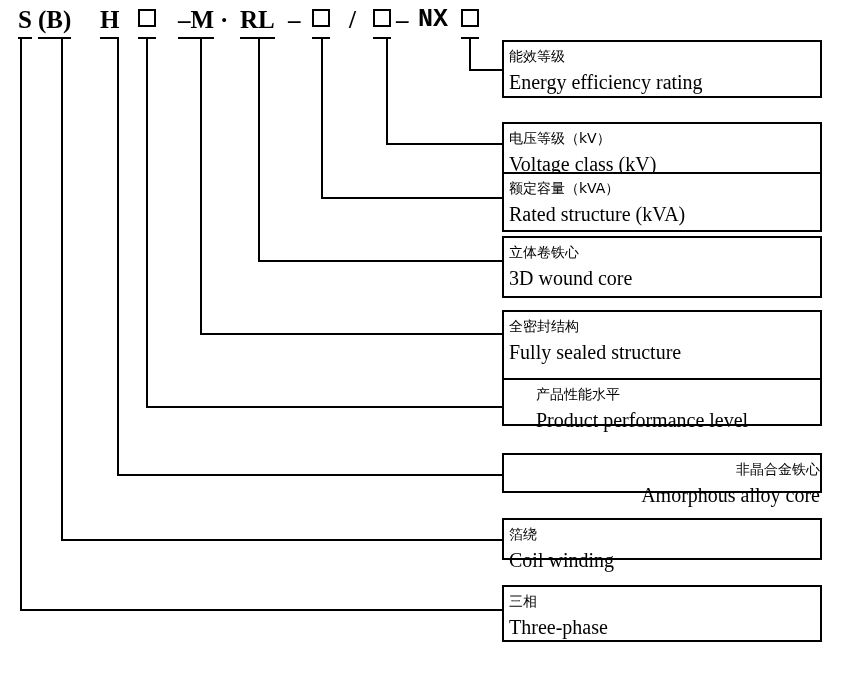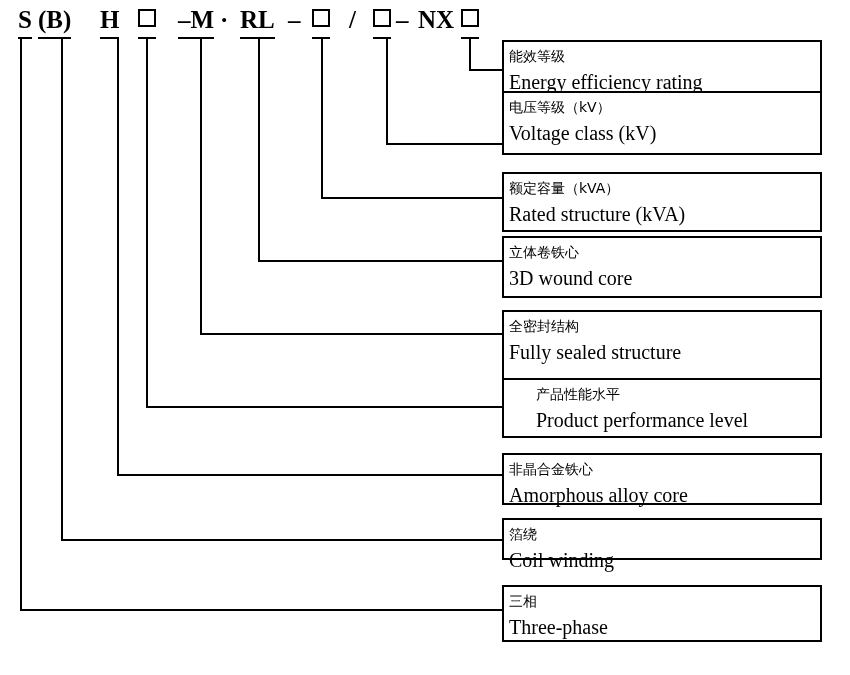--- a/index.html
+++ b/index.html
@@ -104,50 +104,50 @@
       <span class="code-seg ul" style="left: 100px;">H</span>
       <span class="code-seg ul" style="left: 138px;"><span class="code-box"></span></span>
       <span class="code-seg ul" style="left: 178px;">–M</span>
       <span class="code-seg" style="left: 220px;">·</span>
       <span class="code-seg ul" style="left: 240px;">RL</span>
       <span class="code-seg" style="left: 288px;">–</span>
       <span class="code-seg ul" style="left: 312px;"><span class="code-box"></span></span>
       <span class="code-seg" style="left: 349px;">/</span>
       <span class="code-seg ul" style="left: 373px;"><span class="code-box"></span></span>
       <span class="code-seg" style="left: 396px;">–</span>
-      <span class="code-seg" style="left: 418px;">NX</span>
+      <span class="code-seg" style="left: 418px; font-family: Liberation Mono, monospace;">NX</span>
       <span class="code-seg ul" style="left: 461px;"><span class="code-box"></span></span>
     </div>
 
   <div id="desc-boxes">
       <div class="desc-box" style="top: 40px; height: 58px;">
         <div class="desc-cn">能效等级</div>
         <div class="desc-en">Energy efficiency rating</div>
       </div>
-      <div class="desc-box" style="top: 91px; height: 64px;">
+      <div class="desc-box" style="top: 122px; height: 64px;">
         <div class="desc-cn">电压等级（kV）</div>
         <div class="desc-en">Voltage class (kV)</div>
       </div>
       <div class="desc-box" style="top: 172px; height: 60px;">
         <div class="desc-cn">额定容量（kVA）</div>
         <div class="desc-en">Rated structure (kVA)</div>
       </div>
       <div class="desc-box" style="top: 236px; height: 62px;">
         <div class="desc-cn">立体卷铁心</div>
         <div class="desc-en">3D wound core</div>
       </div>
       <div class="desc-box" style="top: 310px; height: 79px;">
         <div class="desc-cn">全密封结构</div>
         <div class="desc-en">Fully sealed structure</div>
       </div>
-      <div class="desc-box" style="top: 378px; height: 60px; padding-left: 32px;">
+      <div class="desc-box" style="top: 378px; height: 48px; padding-left: 32px;">
         <div class="desc-cn">产品性能水平</div>
         <div class="desc-en">Product performance level</div>
       </div>
-      <div class="desc-box" style="top: 453px; height: 52px;">
+      <div class="desc-box" style="top: 453px; height: 40px; text-align: right;">
         <div class="desc-cn">非晶合金铁心</div>
         <div class="desc-en">Amorphous alloy core</div>
       </div>
       <div class="desc-box" style="top: 518px; height: 42px;">
         <div class="desc-cn">箔绕</div>
         <div class="desc-en">Coil winding</div>
       </div>
       <div class="desc-box" style="top: 585px; height: 57px;">
         <div class="desc-cn">三相</div>
         <div class="desc-en">Three-phase</div>

